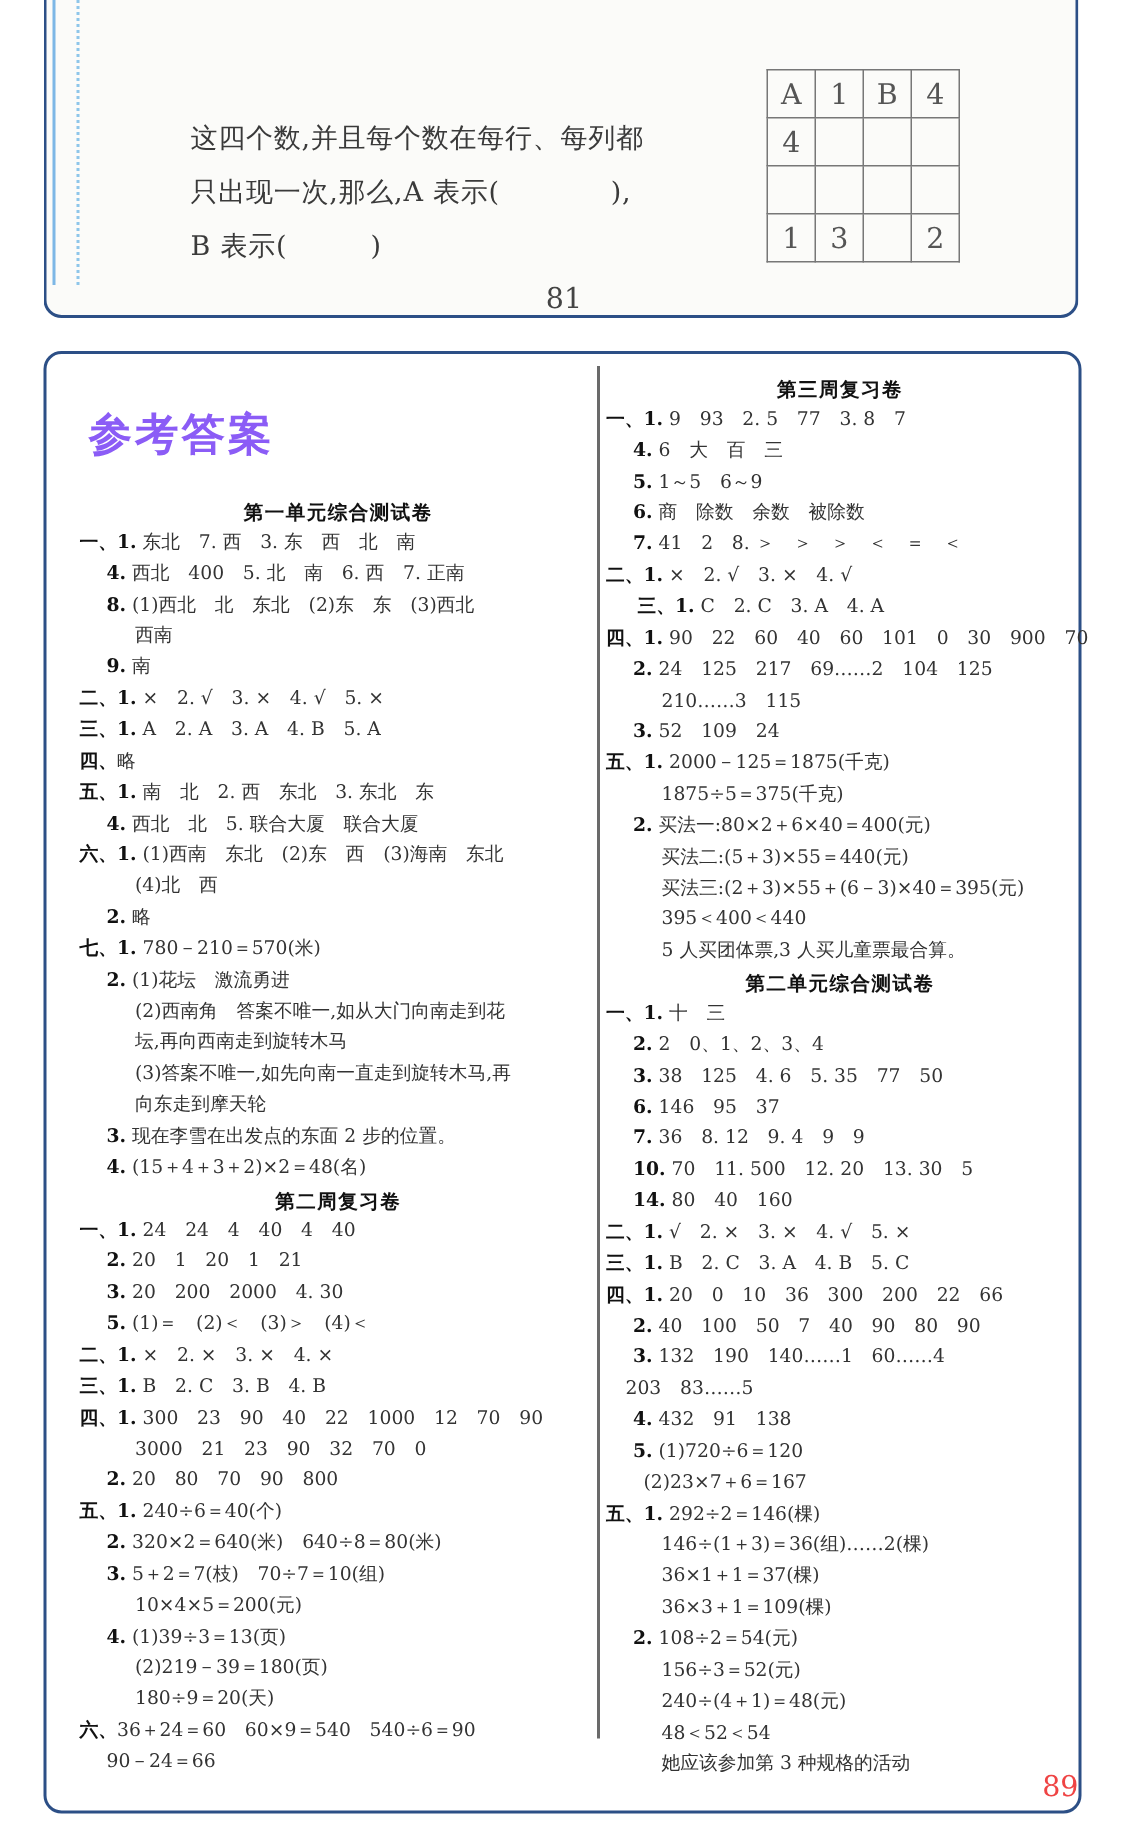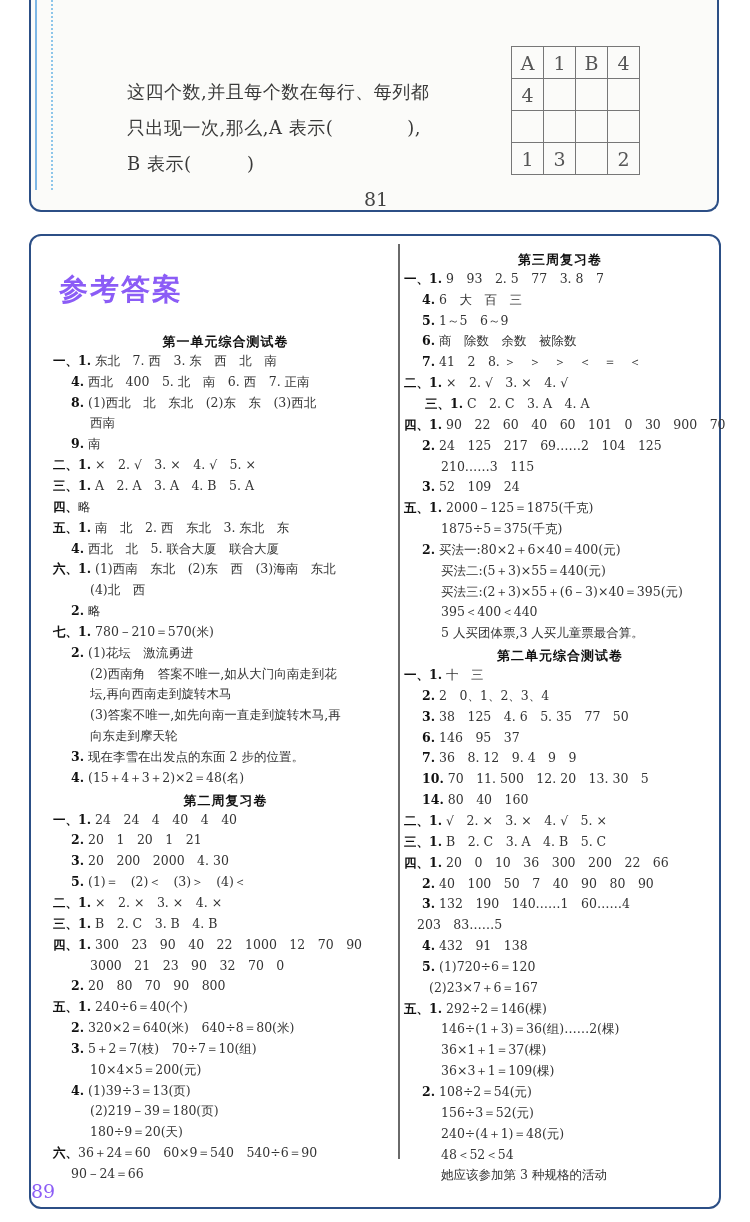--- a/index.html
+++ b/index.html
@@ -41,21 +41,21 @@
   }
   .sec-title {
     position:absolute; text-align:center; font-size:13px; font-weight:bold; color:#111;
     font-family:"DejaVu Sans","Liberation Sans",sans-serif; letter-spacing:1px;
   }
   .line {
     position:absolute; font-size:12.5px; color:#333; white-space:pre; line-height:16px;
     font-family:"DejaVu Serif","Liberation Serif",serif;
   }
   .line b { color:#111; }
-  .page-num-bot { position:absolute; left:0; width:688px; top:944px; text-align:left; font-size:19px; color:#8b5cf6; }
+  .page-num-bot { position:absolute; left:0; width:688px; top:944px; text-align:right; font-size:19px; color:#ef4444; }
 </style>
 </head>
 <body>
 
 <div class="top-card">
   <div class="blue-rule"></div>
   <div class="dot-rule"></div>
 
 
   <div class="q-line" style="left:96px; top:100px;">这四个数,并且每个数在每行、每列都</div>

